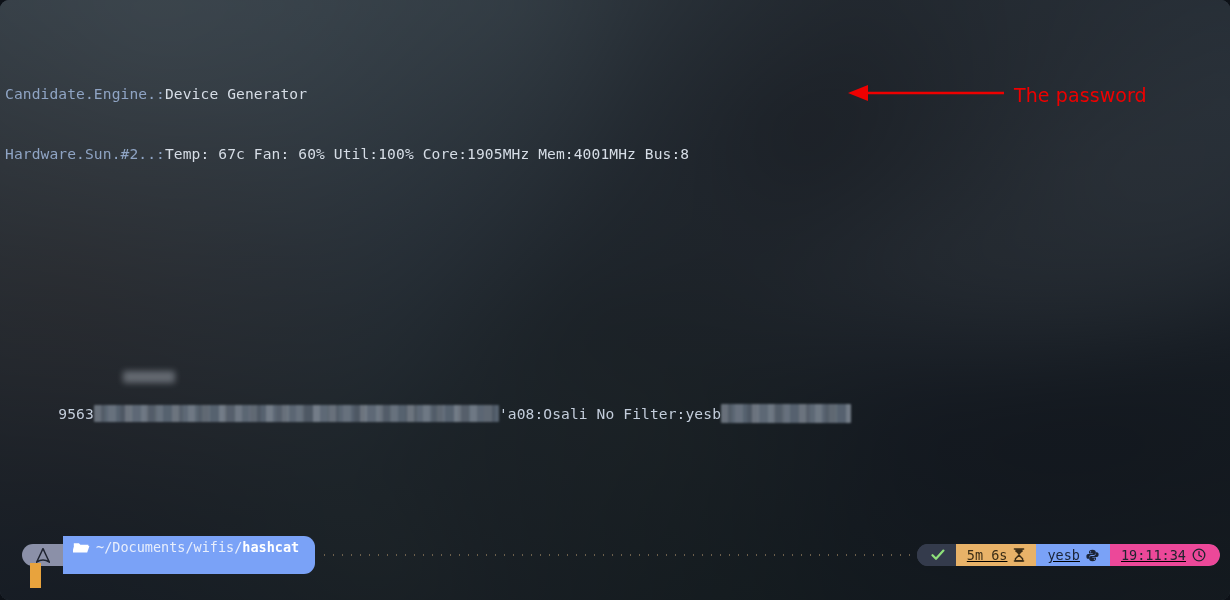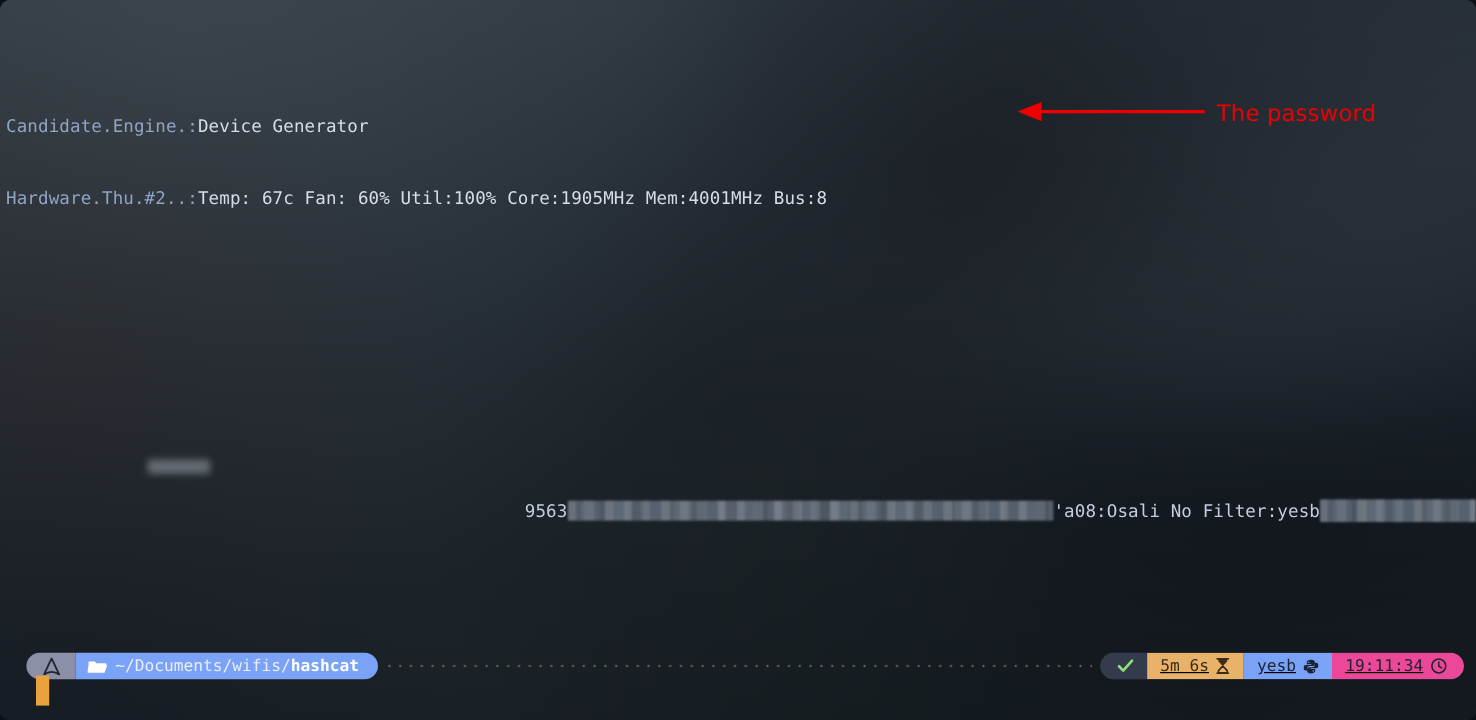--- a/index.html
+++ b/index.html
@@ -47,34 +47,34 @@
   .scrim {
     position: absolute;
     inset: 0;
     background: linear-gradient(180deg, rgba(28,34,42,0.30) 0%, rgba(20,26,34,0.46) 60%, rgba(16,21,28,0.62) 100%);
   }
 
   
   .console {
     position: absolute;
     inset: 0;
-    padding: 16px 0 0 5px;
+    padding: 4px 0 0 5px;
     font-size: 14.6px;
     line-height: 20px;
     letter-spacing: 0.1px;
     white-space: pre;
     color: #ccd4de;
   }
   .line { height: 20px; }
   .blank { height: 20px; }
   .lbl   { color: #8fa4c4; }
   .val   { color: #d6dde6; }
 
   
-  .hashline { position: relative; height: 20px; text-align: right; }
+  .hashline { position: relative; height: 20px; }
   .hashline .val { color: #c3cddb; }
 
   
   .redact {
     display: inline-block;
     vertical-align: -3px;
     height: 17px;
     border-radius: 1px;
     background-color: #5b6775;
     background-image:
@@ -144,21 +144,21 @@
     margin-left: 22px;
     background: #8b90a8;
     color: #1f2430;
     padding: 0 13px 0 14px;
     border-radius: 11px 0 0 11px;
     font-size: 15px;
   }
   .seg-path {
     background: #7aa2f7;
     color: #e8eefc;
-    padding: 0 16px 0 10px;
+    padding: 0 16px 16px 10px;
     border-radius: 0 11px 11px 0;
   }
   .seg-path b { color: #ffffff; font-weight: 700; }
   .dots {
     flex: 1;
     height: 2px;
     margin: 0 7px 0 5px;
     background-image: radial-gradient(circle, #7a6a52 0.9px, rgba(0,0,0,0) 1.1px);
     background-size: 9px 2px;
     background-repeat: repeat-x;
@@ -196,21 +196,21 @@
 
 <div class="terminal">
 
   <div class="wallpaper"></div>
   <div class="scrim"></div>
 
   <div class="console">
 
     
     <div class="line"><span class="lbl">Candidate.Engine.:</span><span class="val">Device Generator</span></div>
-    <div class="line"><span class="lbl">Hardware.Thu.#2..:</span><span class="val">Temp: 67c Fan: 60% Util:100% Core:1905MHz Mem:4001MHz Bus:8</span></div>
+    <div class="line"><span class="lbl">Hardware.Sun.#2..:</span><span class="val">Temp: 67c Fan: 60% Util:100% Core:1905MHz Mem:4001MHz Bus:8</span></div>
 
     <div class="blank"></div>
     <div class="blank"></div>
 
     
     <div class="hashline">
       <span class="redact-top"></span><span class="val">9563</span><span class="redact redact-a"></span><span class="val">'a08:Osali No Filter:yesb</span><span class="redact redact-b"></span>
     </div>
 
     <div class="blank"></div>

